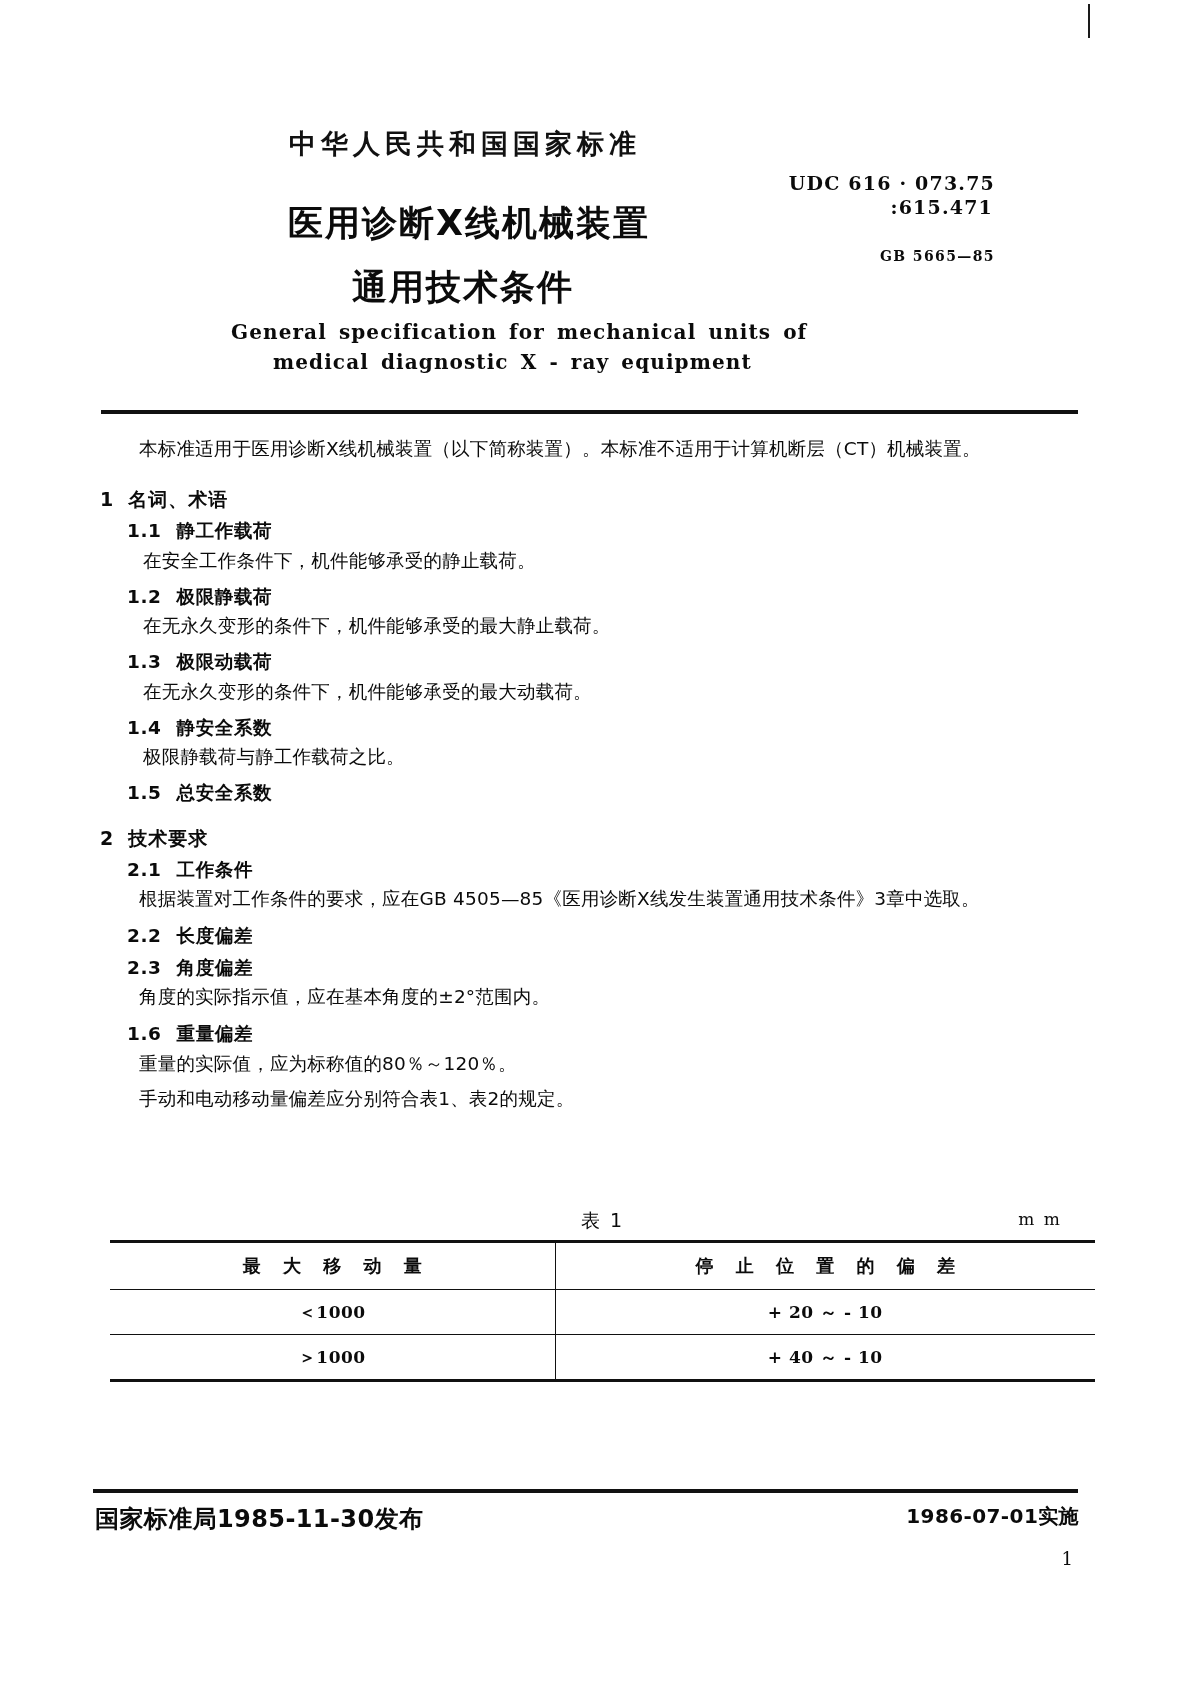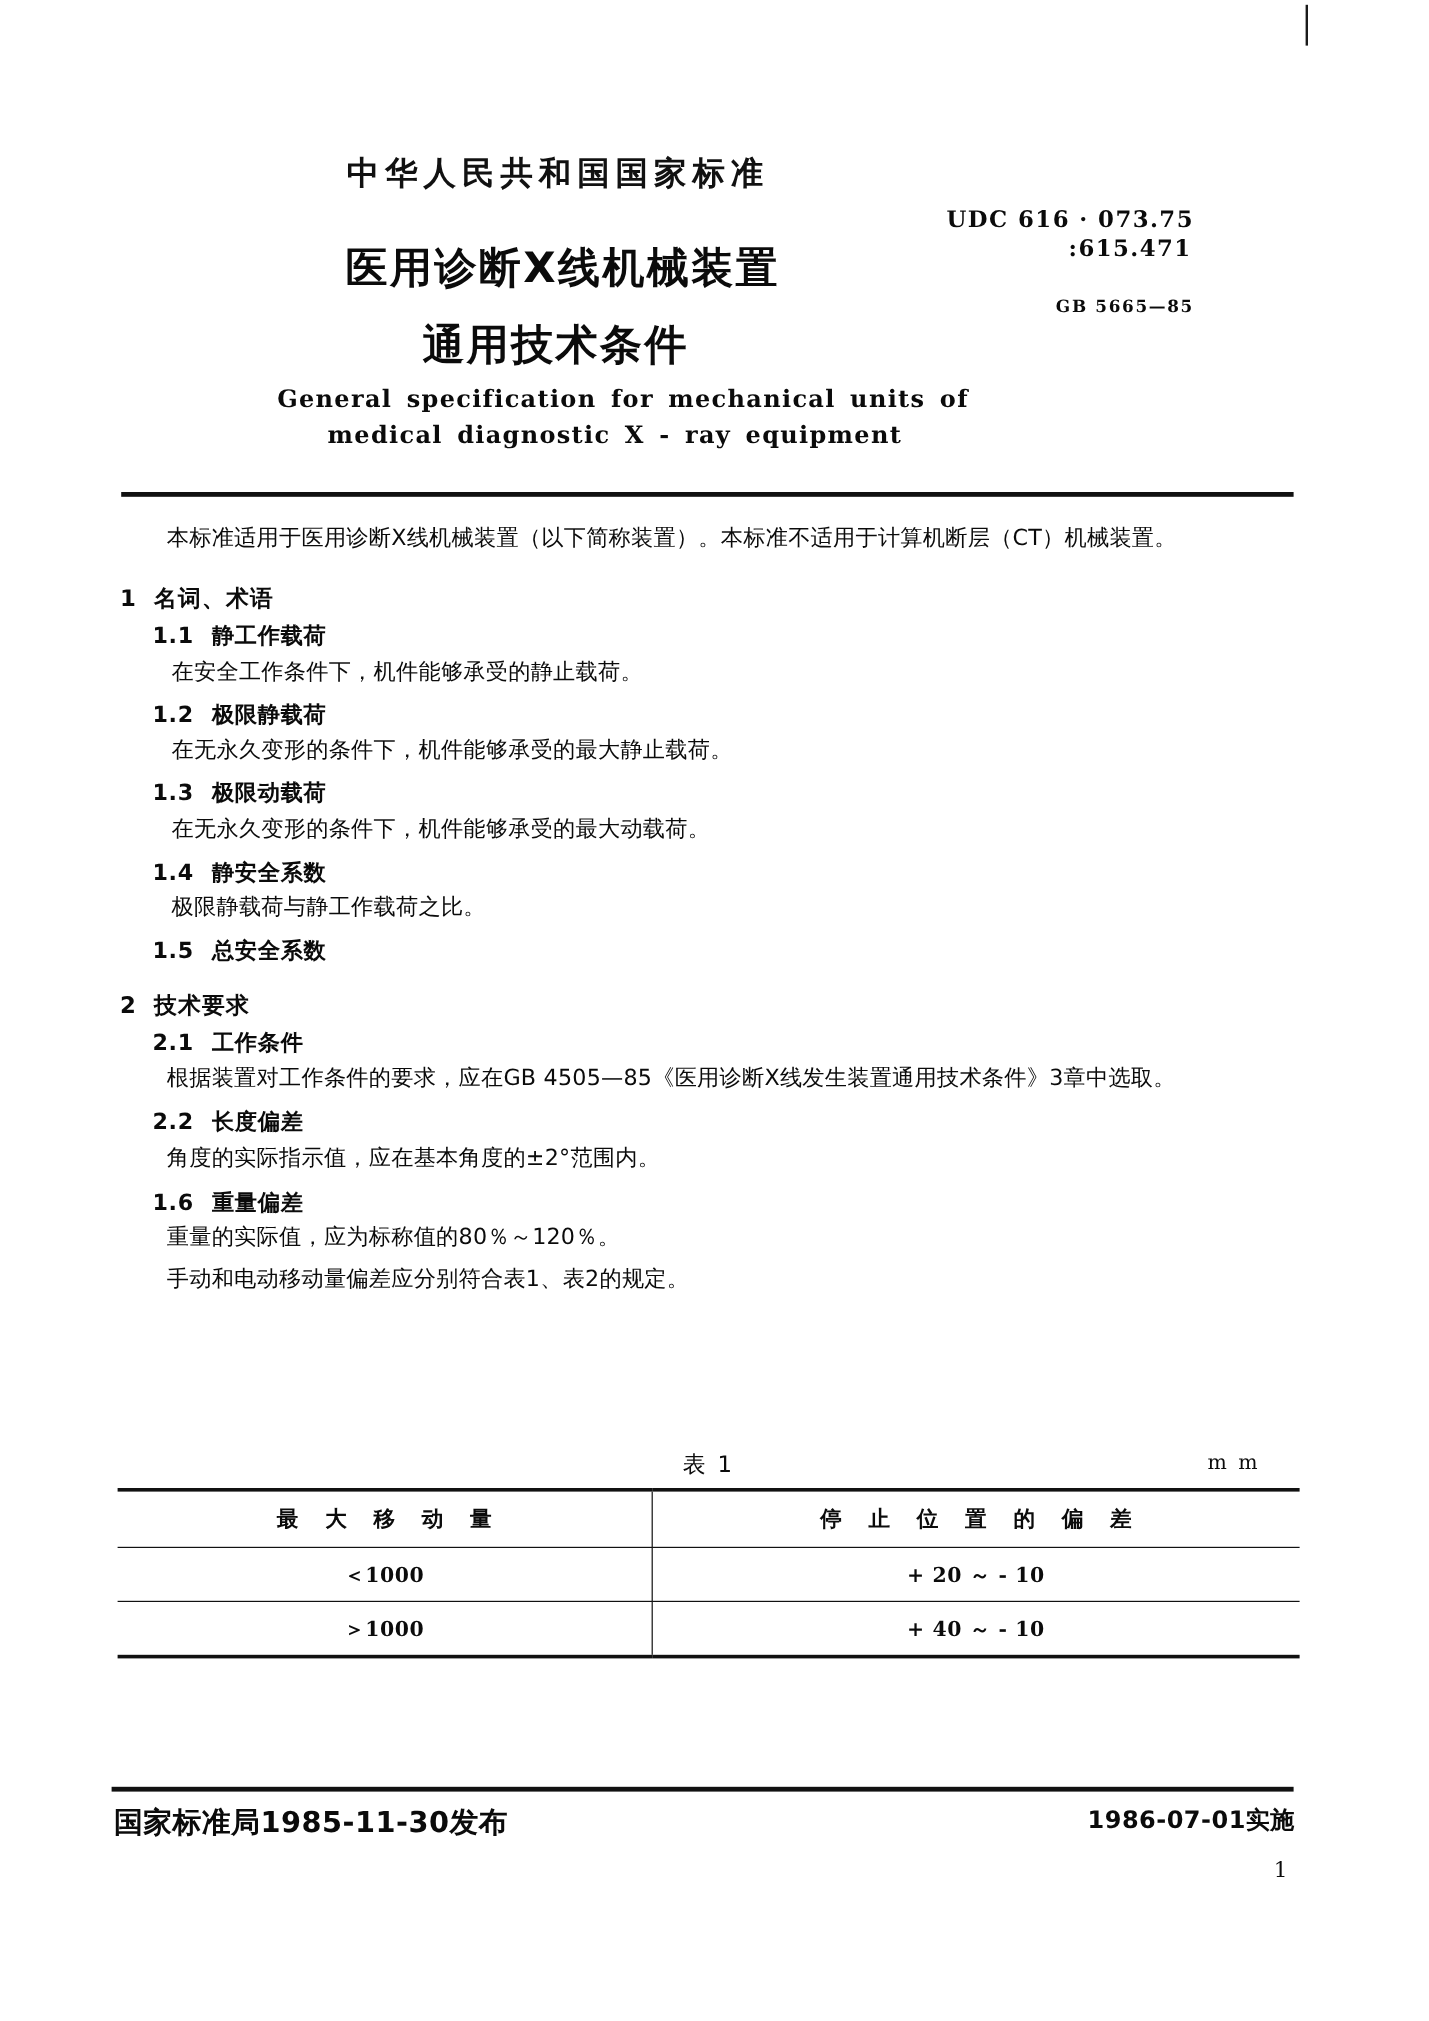--- a/index.html
+++ b/index.html
@@ -183,21 +183,21 @@
     line-height: 30px;
     margin: 5px 0 0 0;
     text-indent: 44px;
     letter-spacing: 0.2px;
   }
 
   
   .table-wrap {
     position: absolute;
     top: 1208px;
-    left: 98px;
+    left: 110px;
     width: 985px;
   }
   .tbl-caption {
     text-align: center;
     font-size: 19px;
     letter-spacing: 2px;
     position: relative;
     height: 26px;
   }
   .tbl-unit {
@@ -335,20 +335,23 @@
 
     <div class="h2">
       <span class="num">2.1</span><span>工作条件</span>
     </div>
     <div class="sect2-para">根据装置对工作条件的要求，应在GB 4505—85《医用诊断X线发生装置通用技术条件》3章中选取。</div>
 
     <div class="h2">
       <span class="num">2.2</span><span>长度偏差</span>
     </div>
 
+    <div class="h2">
+      <span class="num">2.3</span><span>角度偏差</span>
+    </div>
     <div class="def-wide">角度的实际指示值，应在基本角度的±2°范围内。</div>
 
     <div class="h2">
       <span class="num">1.6</span><span>重量偏差</span>
     </div>
     <div class="def-wide">重量的实际值，应为标称值的80％～120％。</div>
 
     <div class="def-wide">手动和电动移动量偏差应分别符合表1、表2的规定。</div>
 
   </div>

